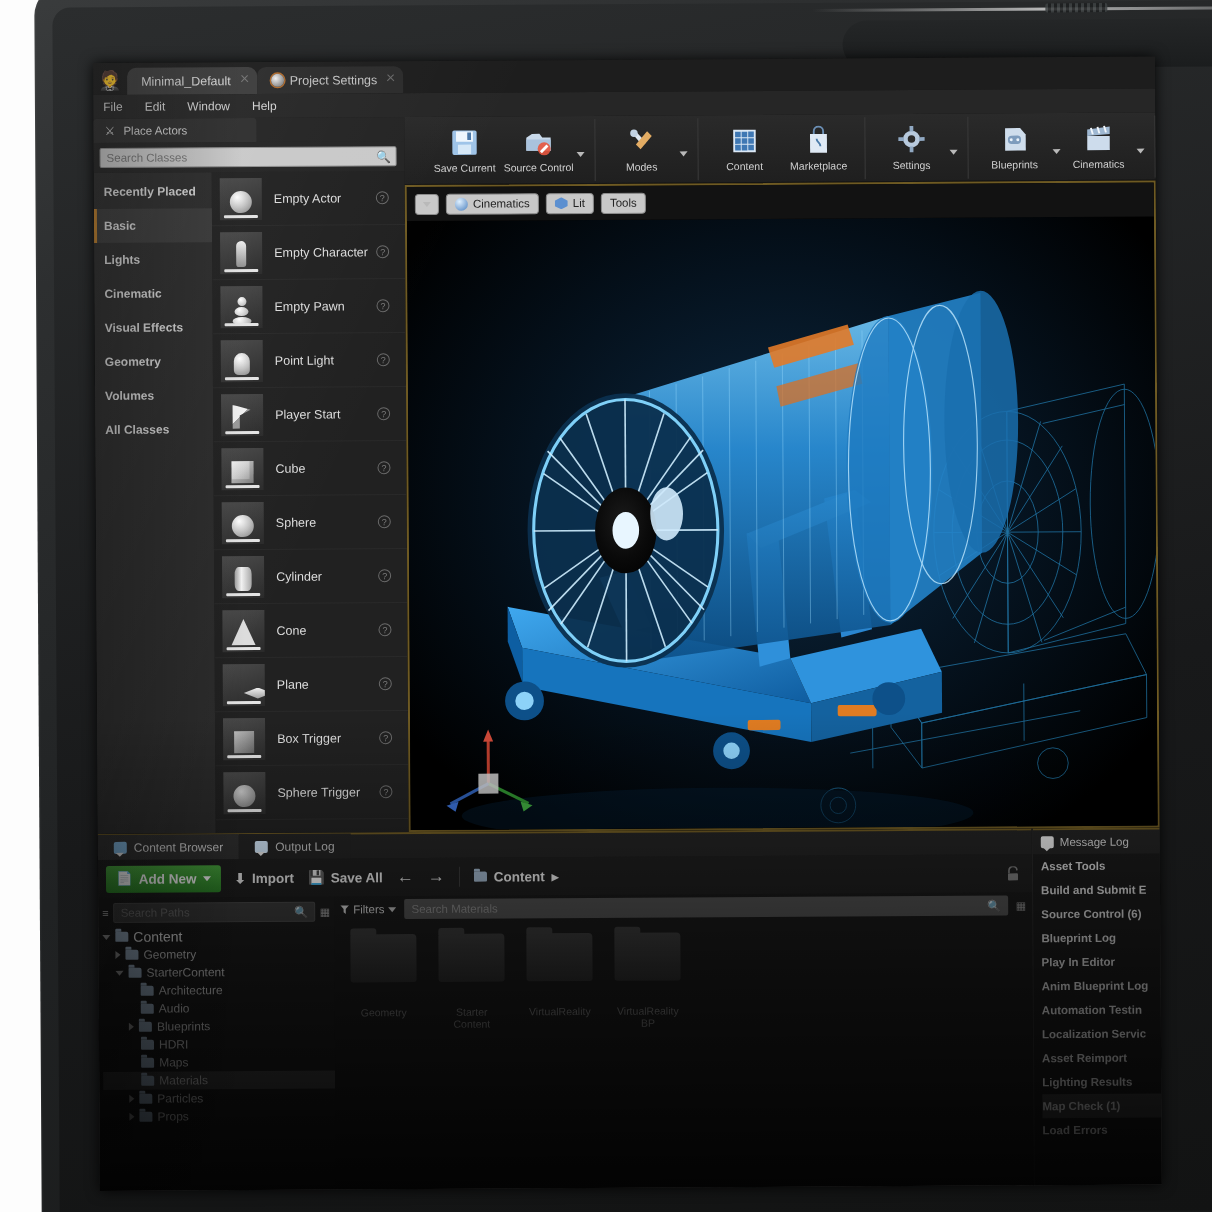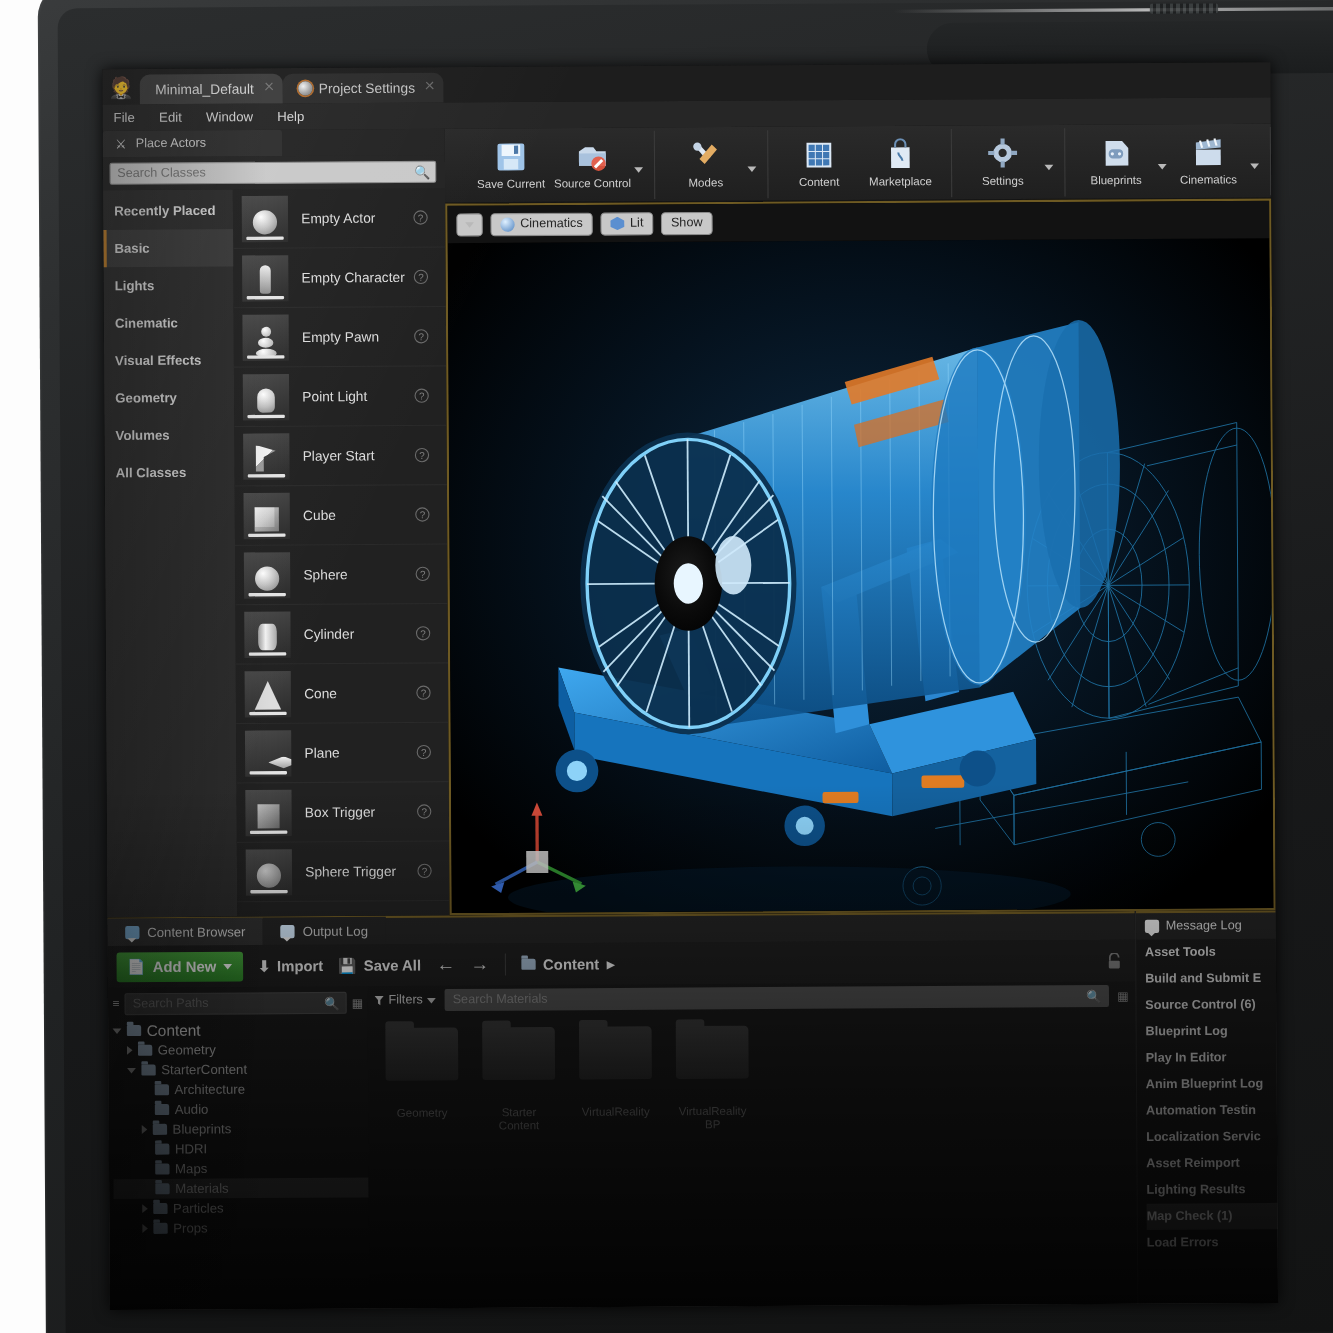--- a/index.html
+++ b/index.html
@@ -531,21 +531,21 @@
             </div>
             <div class="vp-pill">
               <span class="persp-ico"></span>
               <span>Cinematics</span>
             </div>
             <div class="vp-pill">
               <span class="lit-ico"></span>
               <span>Lit</span>
             </div>
             <div class="vp-pill">
-              <span>Show</span>
+              <span>Tools</span>
             </div>
           </div>
 
           <div class="viewport">
             <svg width="100%" height="100%" viewBox="0 0 730 640" preserveAspectRatio="xMidYMid slice">
               <defs>
                 <radialGradient id="glow" cx="50%" cy="45%" r="62%">
                   <stop offset="0%" stop-color="#0d2942"></stop>
                   <stop offset="55%" stop-color="#05121e"></stop>
                   <stop offset="100%" stop-color="#000"></stop>

